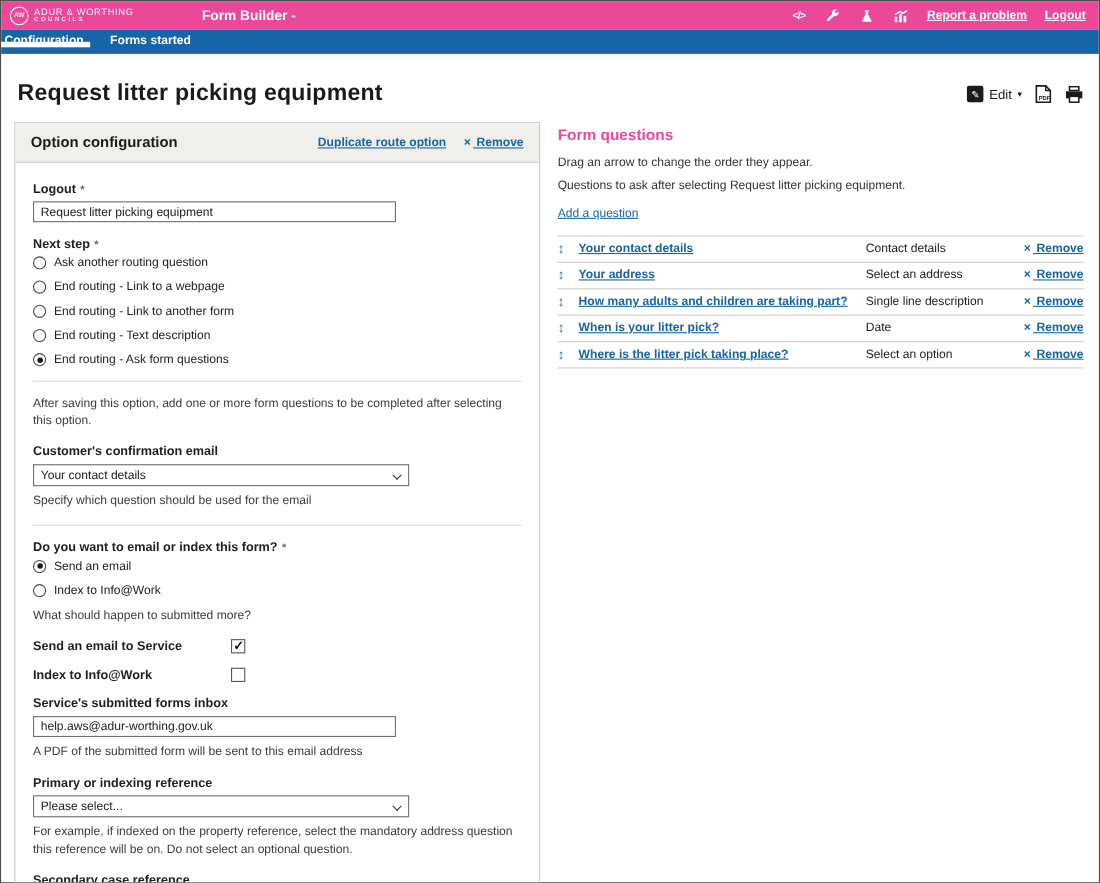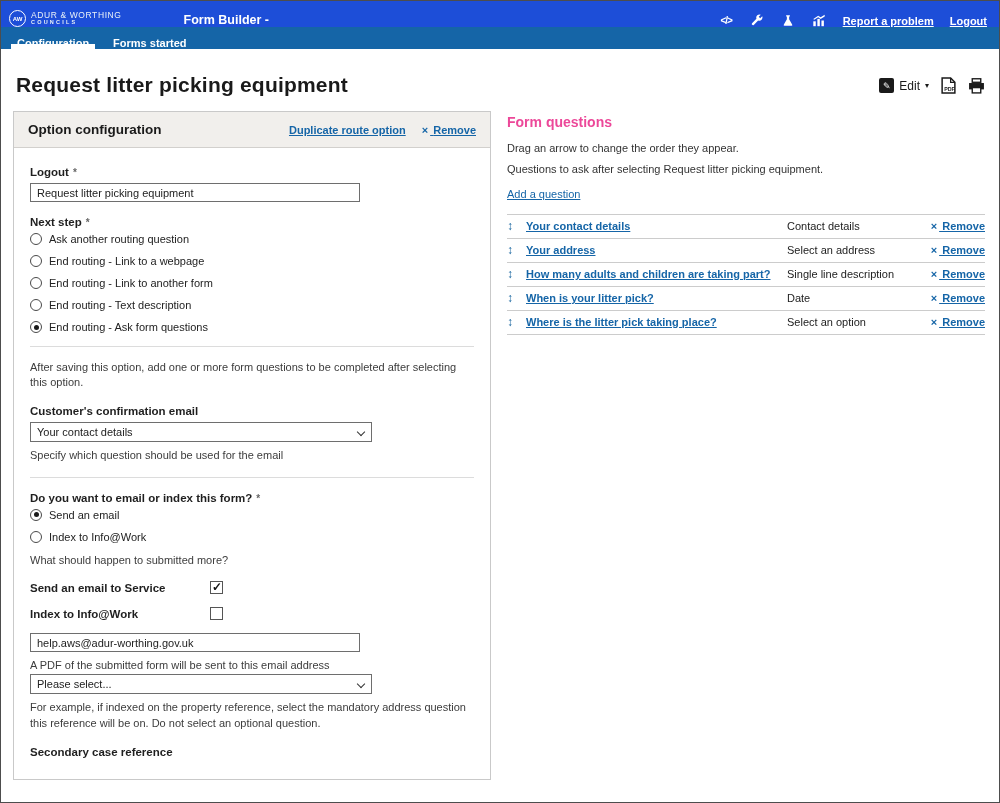--- a/index.html
+++ b/index.html
@@ -1,35 +1,35 @@
 <!DOCTYPE html>
 <html><head>
 <meta charset="utf-8">
 <style>
   * { margin:0; padding:0; box-sizing:border-box; }
   html,body { background:#fff; }
   body { font-family:"Liberation Sans", sans-serif; color:#2b2b2b; }
   .viewport { width:1000px; height:803px; border:1px solid #4d4d4d; background:#fff; overflow:hidden; position:relative; }
 
   
-  .app-header { background:#1d4ed8; height:26px; display:flex; align-items:flex-end; padding:0 12px 0 8px; color:#fff; }
+  .app-header { background:#ec4899; height:26px; display:flex; align-items:center; padding:0 12px 0 8px; color:#fff; }
   .logo { display:flex; align-items:center; gap:5px; }
   .logo-circle { width:17px; height:17px; border:1.4px solid #fff; border-radius:50%; display:flex; align-items:center; justify-content:center; font-size:6px; font-weight:bold; letter-spacing:0; }
   .logo-text { line-height:1.05; }
   .logo-line1 { font-size:8.5px; letter-spacing:0.6px; color:#eaf1f7; }
   .logo-line2 { font-size:5.5px; letter-spacing:2.2px; font-weight:bold; color:#eaf1f7; }
   .app-title { font-size:12.5px; font-weight:bold; margin-left:40px;padding-left:22px; }
   .header-right { margin-left:auto; display:flex; align-items:center; gap:16px; }
   .hicon { width:15px; height:13px; display:flex; align-items:center; justify-content:center; }
   .hicon svg { display:block; }
   .code-glyph { font-size:10px; font-weight:bold; letter-spacing:-1px; }
   .header-link { color:#fff; font-size:11px; font-weight:bold; text-decoration:underline; cursor:pointer; }
 
   
-  .tab-bar { background:#1565a7; height:22px; display:flex; align-items:flex-end; padding-left:13px; }
+  .tab-bar { background:#1565a7; height:22px; display:flex; align-items:flex-start; }
   .tab { color:#fff; font-size:11px; font-weight:bold; padding:4px 3px 0; margin-right:18px; position:relative; cursor:pointer; }
   .tab.active::after { content:""; position:absolute; left:-3px; right:-3px; bottom:0; height:5px; background:#fff; }
 
   
   .title-row { display:flex; align-items:flex-start; padding:24px 14px 14px 15px; }
   .page-title { font-size:21px; font-weight:bold; color:#1a1a1a; letter-spacing:0.2px; }
   .title-actions { margin-left:auto; display:flex; align-items:center; gap:12px; margin-top:4px; }
   .edit-btn { display:flex; align-items:center; gap:5px; cursor:pointer; }
   .edit-square { width:15px; height:15px; background:#1a1a1a; border-radius:2px; color:#fff; font-size:9px; display:flex; align-items:center; justify-content:center; }
   .edit-label { font-size:12px; color:#1a1a1a; }
@@ -223,23 +223,25 @@
             <div class="check-row">
               <span class="check-label">Send an email to Service</span>
               <span class="checkbox checked"></span>
             </div>
             <div class="check-row">
               <span class="check-label">Index to Info@Work</span>
               <span class="checkbox"></span>
             </div>
           </div>
 
+        <div class="field-label">Service's submitted forms inbox</div>
         <input class="text-input" type="text" value="help.aws@adur-worthing.gov.uk" style="">
         <p class="help">A PDF of the submitted form will be sent to this email address</p>
 
+        <div class="field-label">Primary or indexing reference</div>
         <div class="select-wrap">
           <span class="select-value">Please select...</span>
           <span class="chev"></span>
         </div>
         <p class="help">For example, if indexed on the property reference, select the mandatory address question this reference will be on. Do not select an optional question.</p>
 
         <div class="field-label">Secondary case reference</div>
         
         
 

